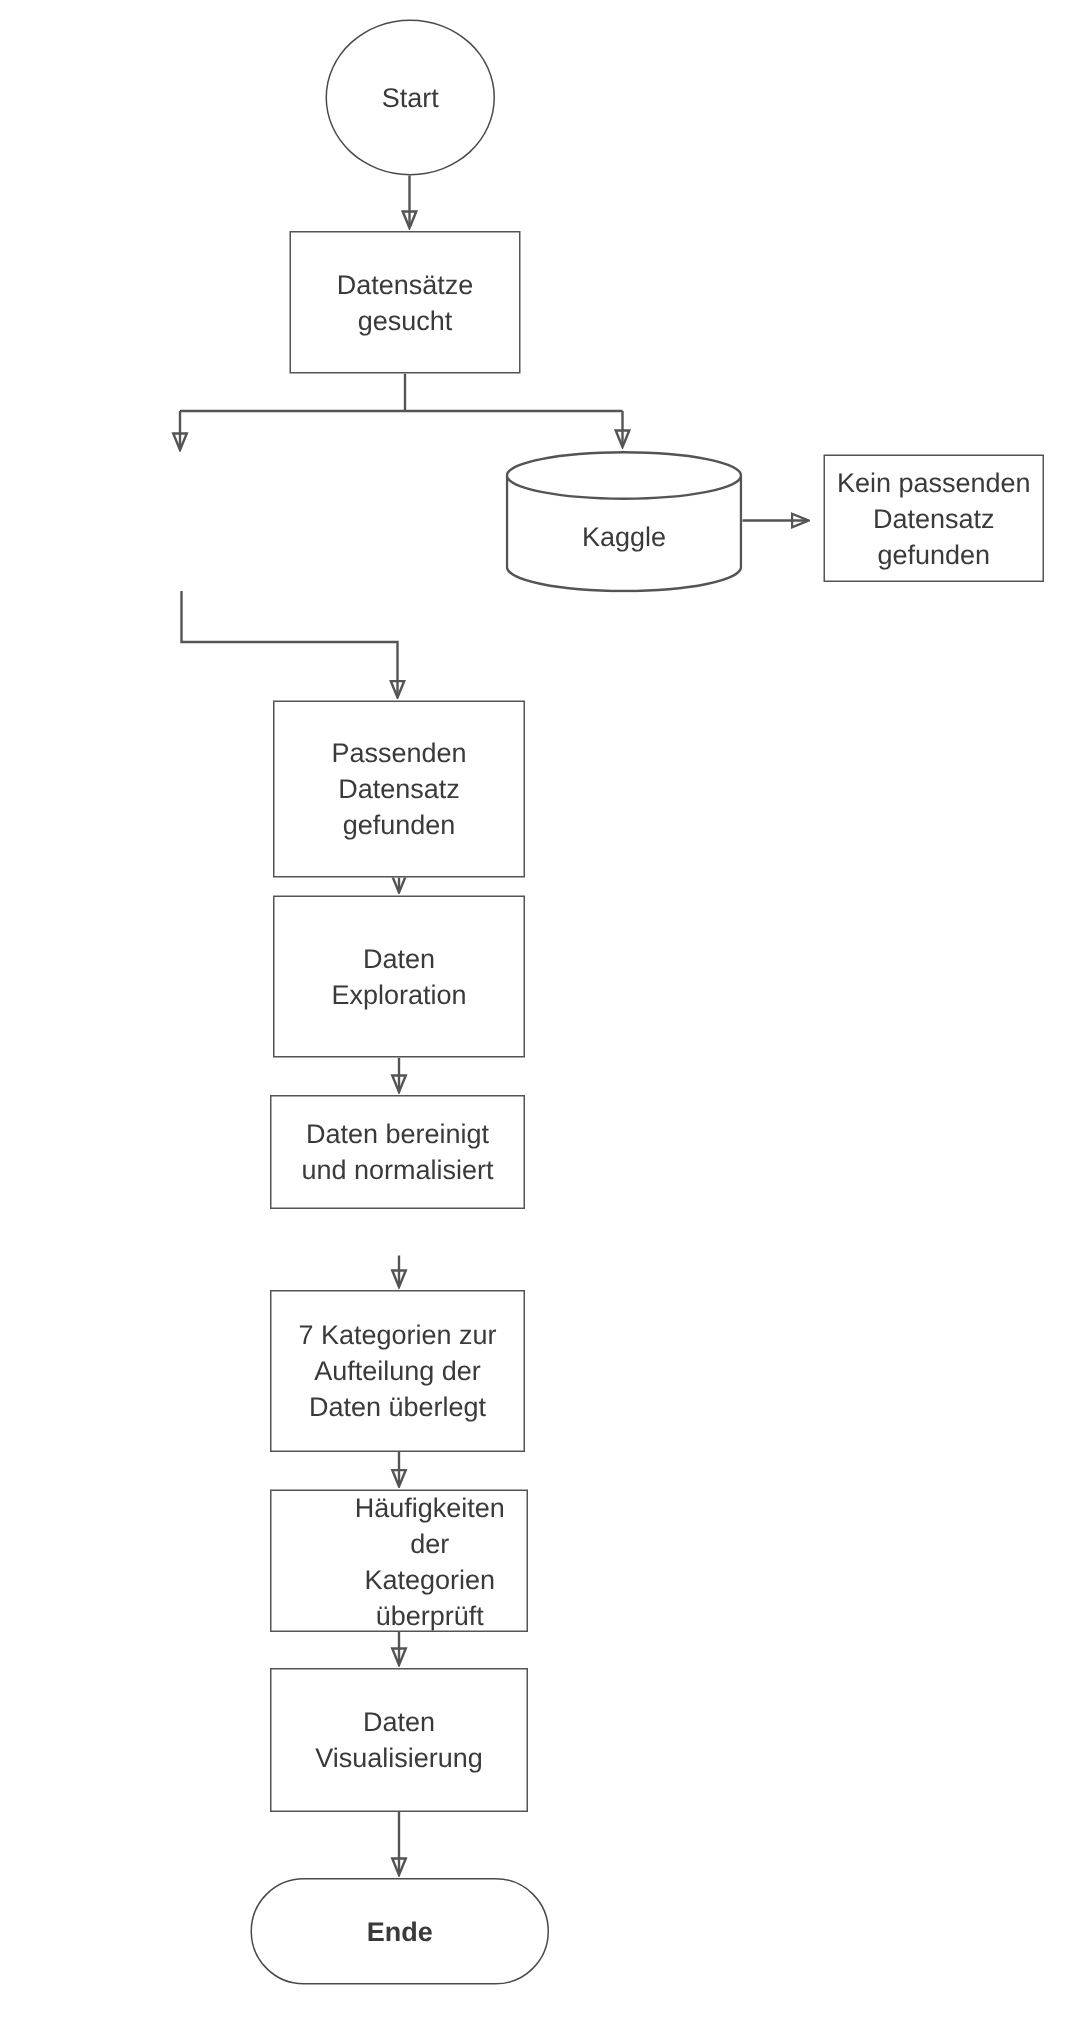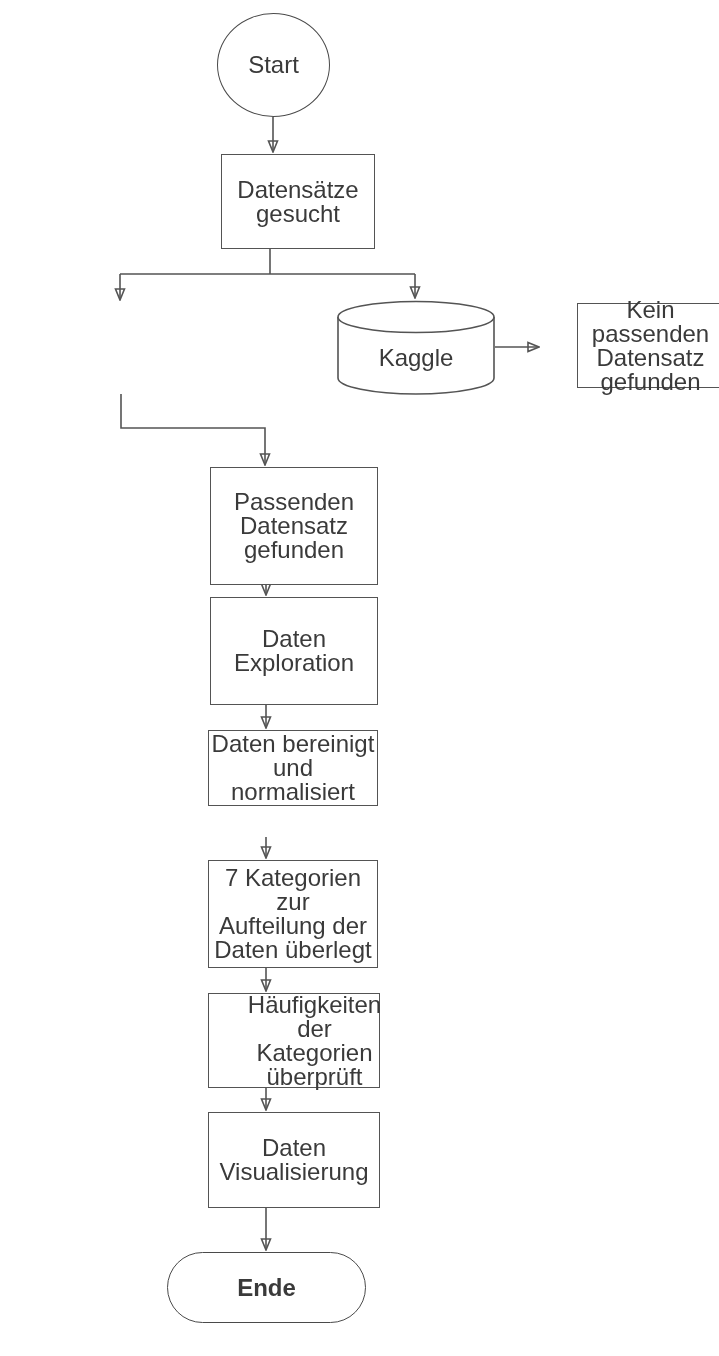--- a/index.html
+++ b/index.html
@@ -12,26 +12,26 @@
     color: #3a3a3a;
     overflow: hidden;
   }
   .node {
     position: absolute;
     box-sizing: border-box;
     display: flex;
     align-items: center;
     justify-content: center;
     text-align: center;
-    font-size: 24px;
+    font-size: 18px;
     line-height: 24px;
     white-space: pre-line;
     background: #ffffff;
   }
-  .rect     { border: 1.5px solid #545454; margin-left: 28px; }
+  .rect     { border: 1.5px solid #545454; }
   .circle   { border: 1.5px solid #4a4a4a; border-radius: 50%; }
   .stadium  { border: 1.5px solid #4a4a4a; border-radius: 36px; font-weight: bold; }
   .cylinder { background: transparent; border: none; }
   .cylinder svg { position: absolute; inset: 0; }
   .cylinder .cyl-label { position: relative; padding-top: 20px; }
   .edges {
     position: absolute;
     inset: 0;
     pointer-events: none;
   }

